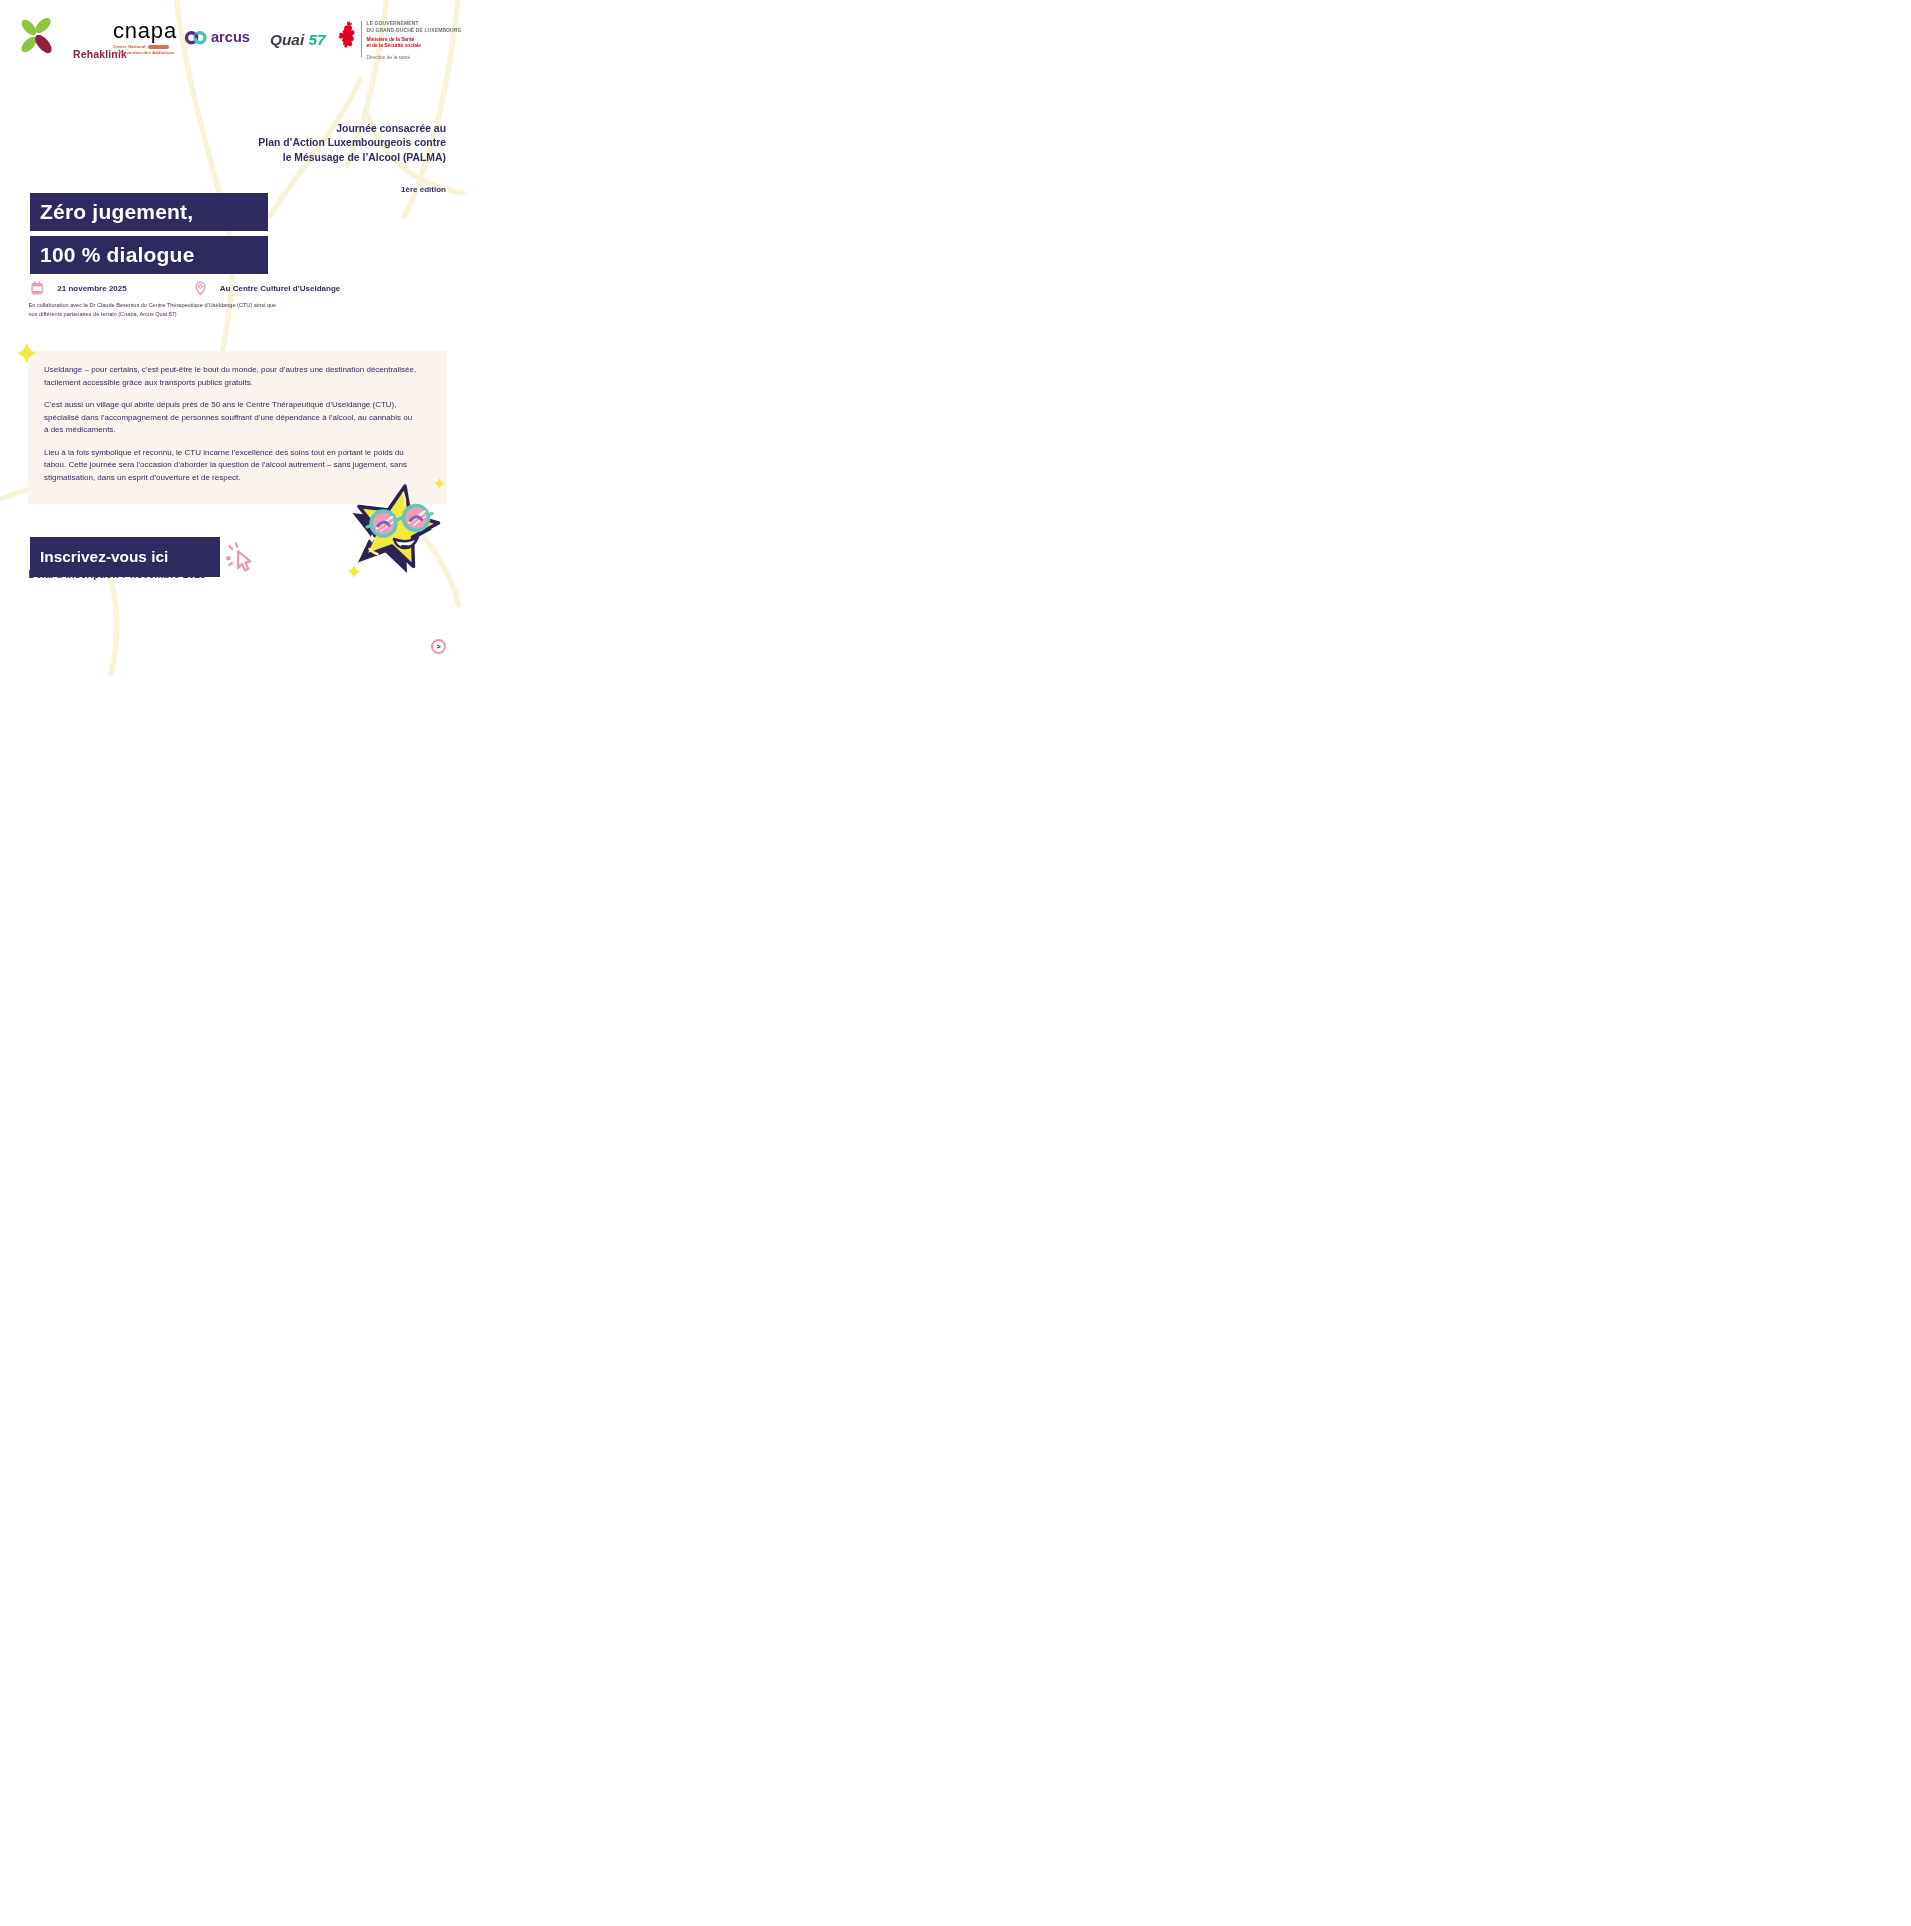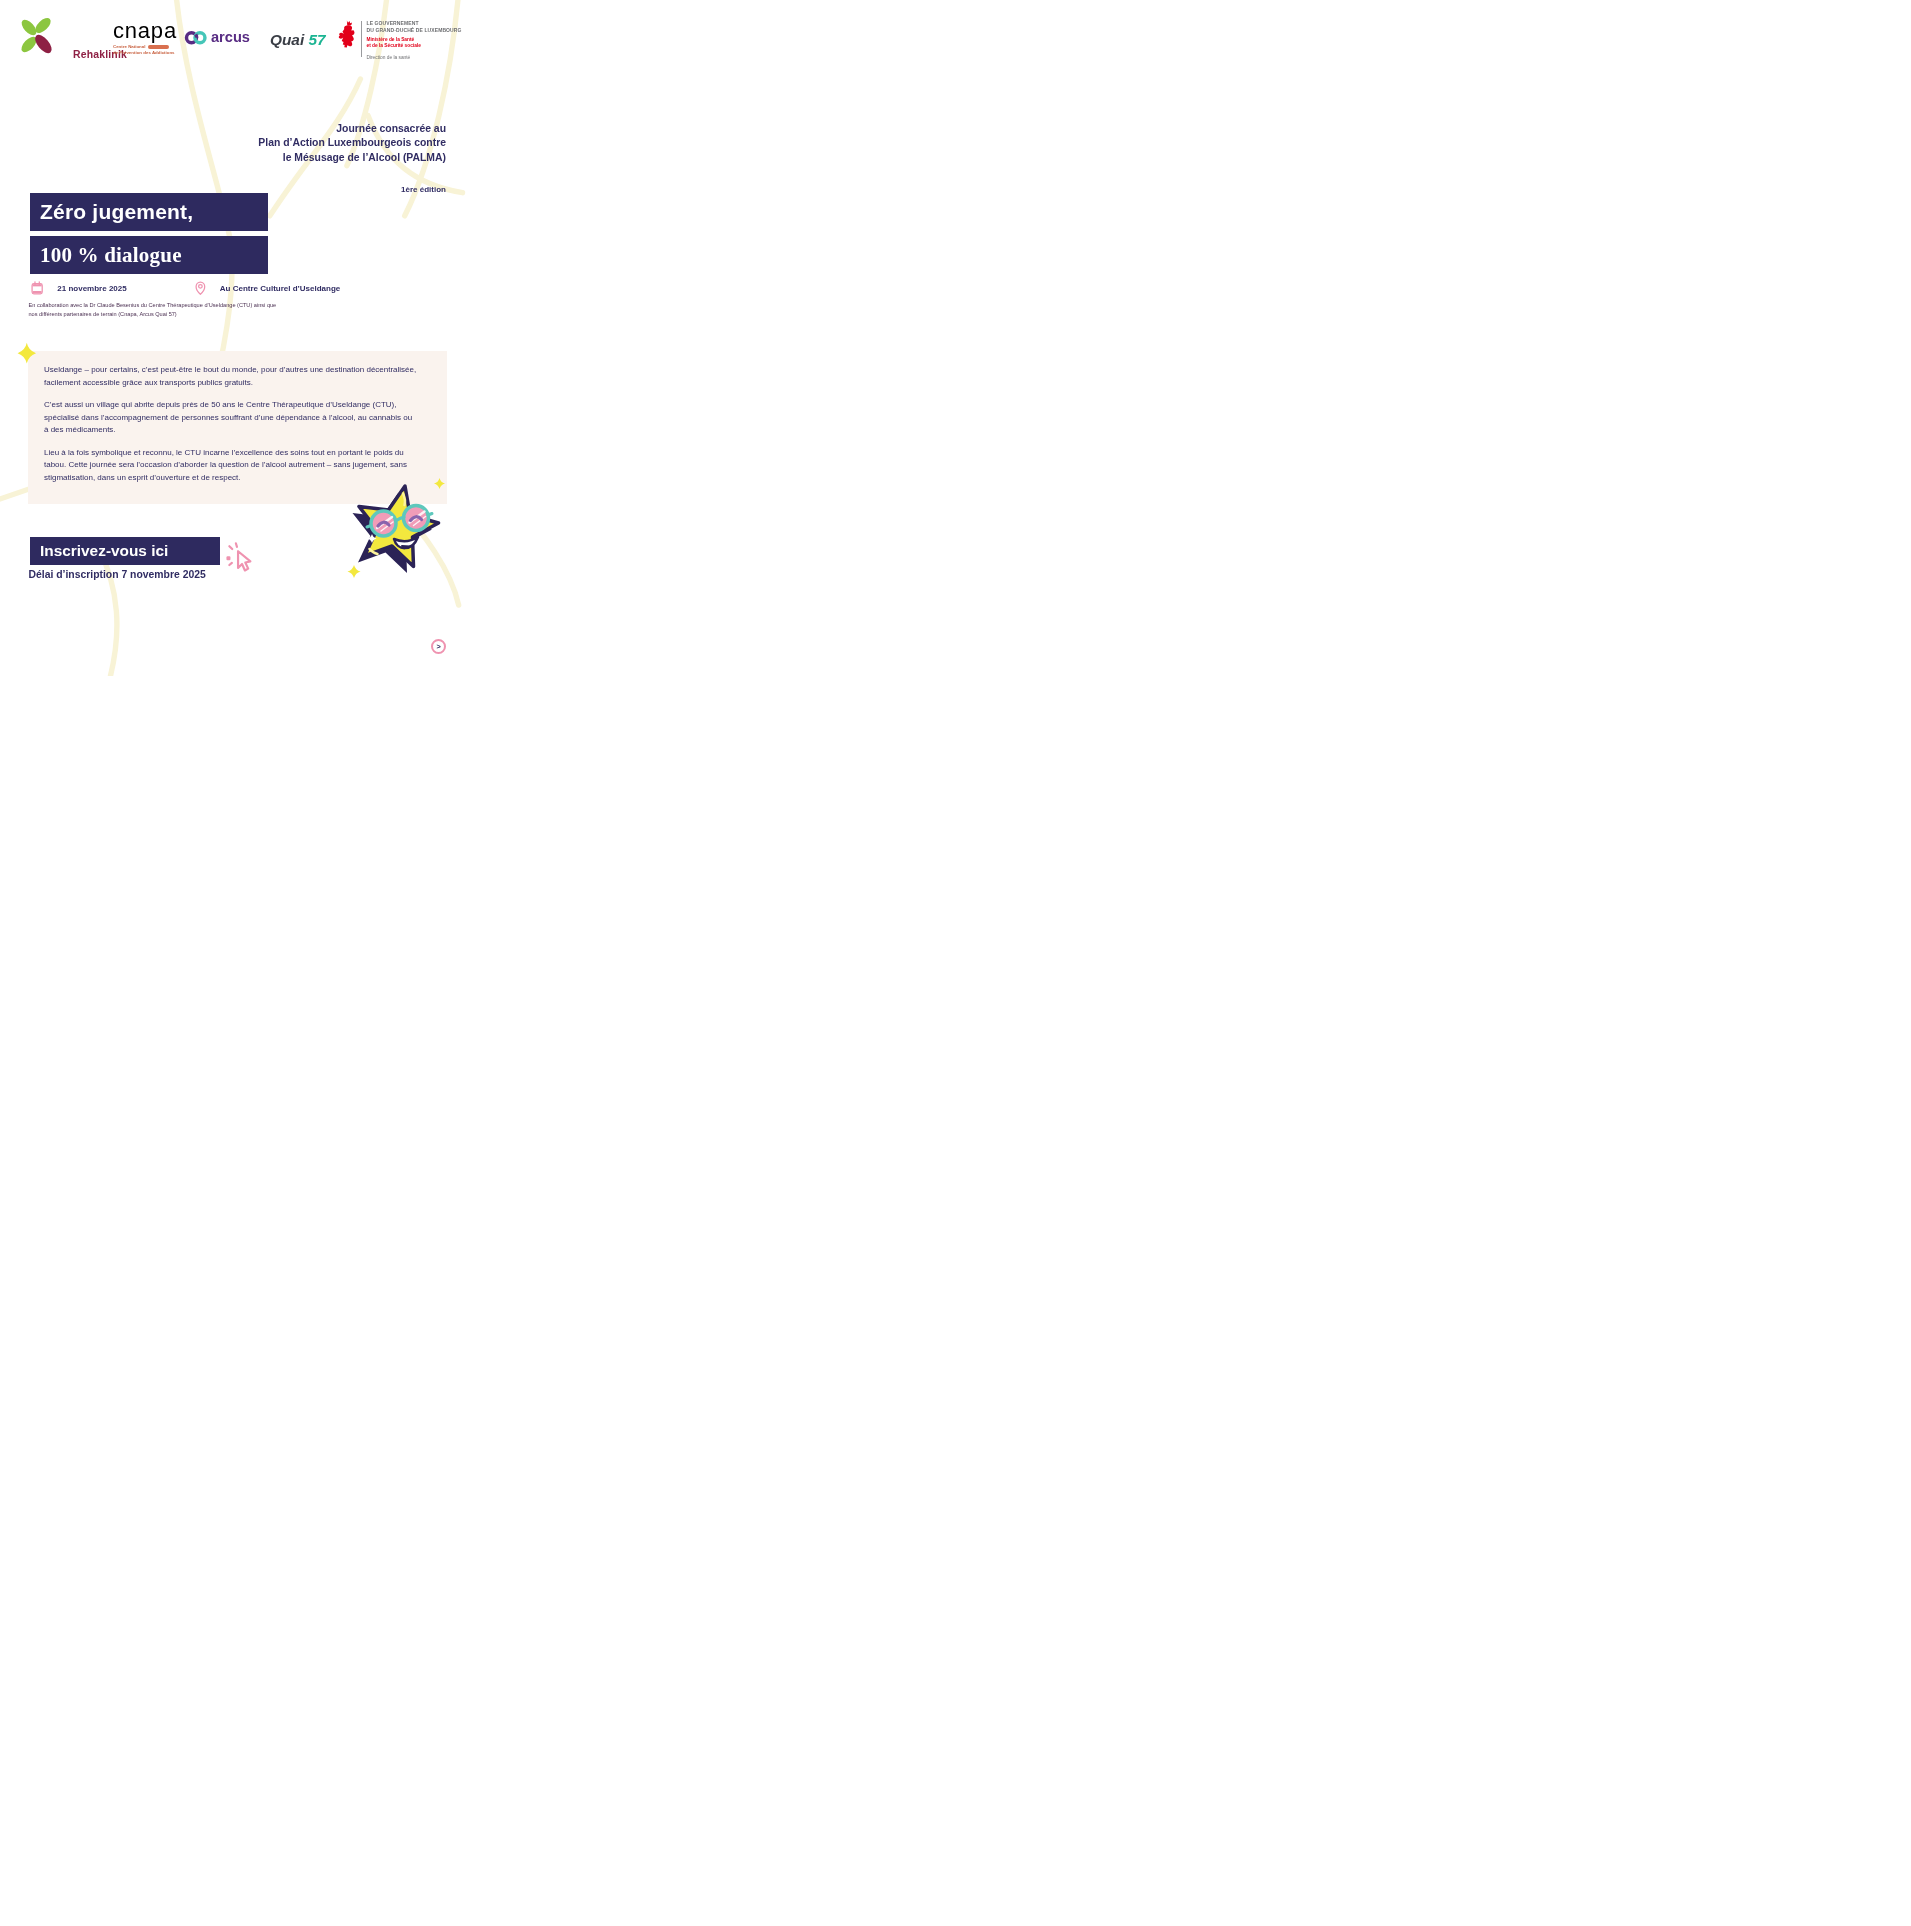--- a/index.html
+++ b/index.html
@@ -37,21 +37,21 @@
   .event-item{position:absolute;display:flex;align-items:center;gap:14px;font-size:8px;font-weight:700;color:#312d63;}
   
   .collab{position:absolute;left:28.5px;top:301px;width:250px;z-index:2;
           font-size:5.6px;color:#4b3052;line-height:1.55;}
   
   .box{position:absolute;left:28px;top:351px;width:419px;height:153px;background:#faf3ee;z-index:1;}
   .body-text{position:absolute;left:44px;top:364px;width:374px;z-index:2;
              font-size:8px;line-height:1.57;color:#312d63;}
   .body-text p{margin:0 0 10px 0;}
   
-  .cta-bar{position:absolute;left:30px;top:537px;width:190px;height:28px;background:#2e2a5f;z-index:2;
+  .cta-bar{position:absolute;left:30px;top:537px;width:190px;height:40px;background:#2e2a5f;z-index:2;
            display:flex;align-items:center;padding-left:10px;box-sizing:border-box;cursor:pointer;}
   .cta-bar span{color:#fff;font-size:15.4px;font-weight:800;}
   .deadline{position:absolute;left:28.5px;top:569px;font-size:10.4px;font-weight:600;color:#312d63;z-index:2;}
   .next-btn{position:absolute;left:431px;top:639px;width:15.4px;height:15.4px;border:2.3px solid #ef93b0;
             border-radius:50%;box-sizing:border-box;background:#fff;z-index:3;display:flex;align-items:center;justify-content:center;cursor:pointer;}
   .next-btn span{color:#2e2a5f;font-size:7.3px;font-weight:900;line-height:1;}
   .abs{position:absolute;}
 </style>
 </head>
 <body>
@@ -122,21 +122,21 @@
   <div class="intro">
     <div>Journée consacrée au</div>
     <div>Plan d’Action Luxembourgeois contre</div>
     <div>le Mésusage de l’Alcool (PALMA)</div>
   </div>
   <div class="edition">1ère édition</div>
 
   <div class="bar" style="top:193px;">
     <span>Zéro jugement,</span>
   </div>
-  <div class="bar" style="top:236px;font-family:Liberation Serif, serif;">
+  <div class="bar" style="top:236px;">
     <span>100 % dialogue</span>
   </div>
 
   <div class="event-row">
     <div class="event-item" style="left:0;top:0;">
       <svg width="12.3" height="14" viewBox="0 0 34 38">
         <rect x="3" y="7" width="28" height="28" rx="5" fill="#ffffff" stroke="#ef93b0" stroke-width="3.5"></rect>
         <rect x="4.5" y="8.5" width="25" height="6" fill="#ef93b0"></rect>
         <rect x="4.5" y="27" width="25" height="6.5" rx="2" fill="#ef93b0"></rect>
         <line x1="11" y1="2" x2="11" y2="10" stroke="#ef93b0" stroke-width="3.5" stroke-linecap="round"></line>

